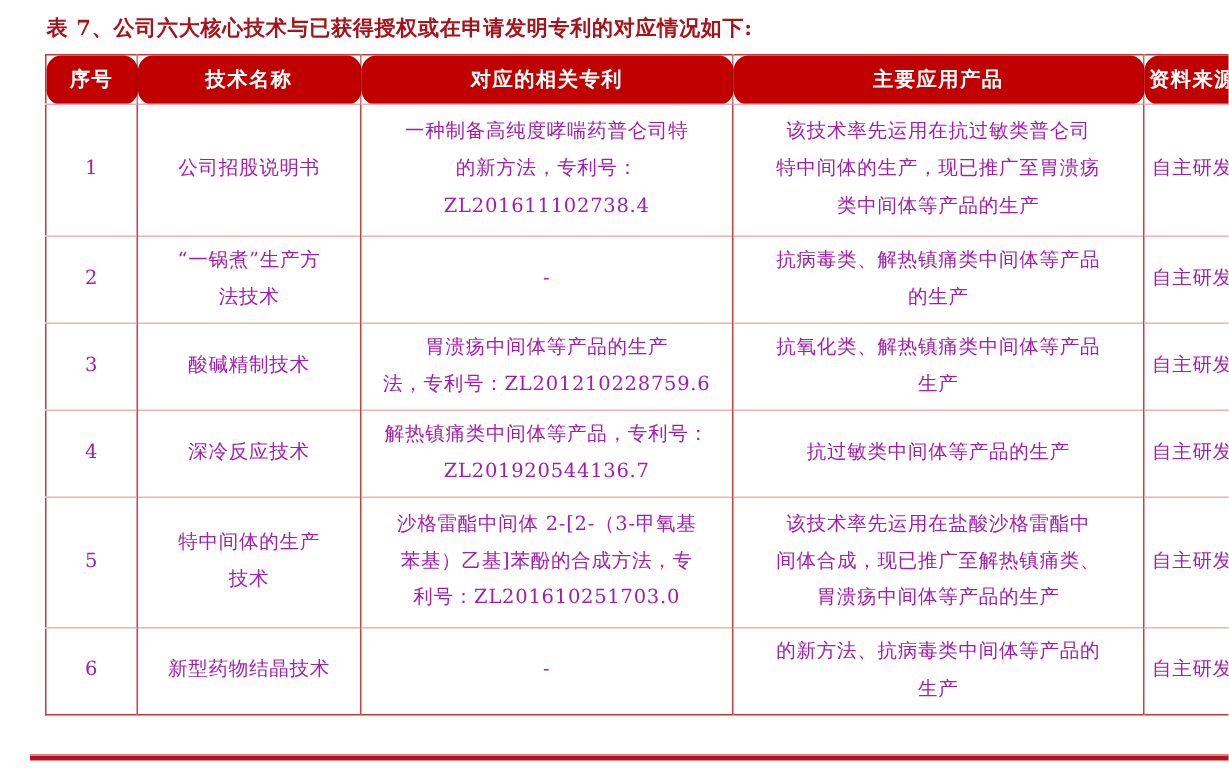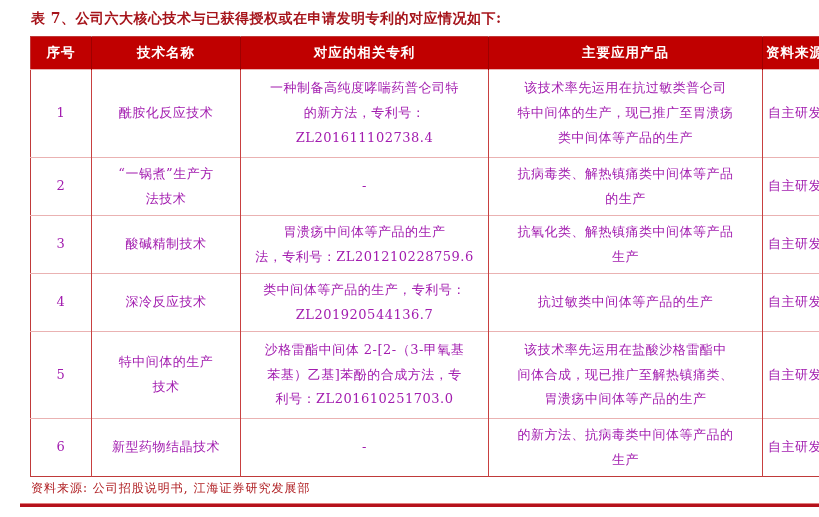--- a/index.html
+++ b/index.html
@@ -46,20 +46,21 @@
     background: #C00000;
     color: #ffffff;
     font-size: 13.5px;
     font-weight: bold;
     height: 32px;
     text-align: center;
     vertical-align: middle;
     border-left: 1px solid rgba(130, 0, 0, 0.55);
     letter-spacing: 1px;
     padding: 0;
+    border-radius: 10px;
   }
   thead th:first-child { border-left: none; }
   tbody td {
     border-left: 1px solid #C84040;
     border-top: 1px solid #EAB2B2;
     color: #a21caf;
     font-size: 13px;
     text-align: center;
     vertical-align: middle;
     padding: 2px 4px;
@@ -113,21 +114,21 @@
         <th>序号</th>
         <th>技术名称</th>
         <th>对应的相关专利</th>
         <th>主要应用产品</th>
         <th>资料来源</th>
       </tr>
     </thead>
     <tbody>
       <tr class="r1">
         <td>1</td>
-        <td>酰胺化反应技术</td>
+        <td>公司招股说明书</td>
         <td>一种制备高纯度哮喘药普仑司特
 的新方法，专利号：
 ZL201611102738.4</td>
         <td>该技术率先运用在抗过敏类普仑司
 特中间体的生产，现已推广至胃溃疡
 类中间体等产品的生产</td>
         <td>自主研发</td>
       </tr>
       <tr class="r2">
         <td>2</td>
@@ -143,21 +144,21 @@
         <td>酸碱精制技术</td>
         <td>胃溃疡中间体等产品的生产
 法，专利号：ZL201210228759.6</td>
         <td>抗氧化类、解热镇痛类中间体等产品
 生产</td>
         <td>自主研发</td>
       </tr>
       <tr class="r4">
         <td>4</td>
         <td>深冷反应技术</td>
-        <td>类中间体等产品的生产，专利号：
+        <td>解热镇痛类中间体等产品，专利号：
 ZL201920544136.7</td>
         <td>抗过敏类中间体等产品的生产</td>
         <td>自主研发</td>
       </tr>
       <tr class="r5">
         <td>5</td>
         <td>特中间体的生产
 技术</td>
         <td>沙格雷酯中间体 2-[2-（3-甲氧基
 苯基）乙基]苯酚的合成方法，专
@@ -171,17 +172,16 @@
         <td>6</td>
         <td>新型药物结晶技术</td>
         <td>-</td>
         <td>的新方法、抗病毒类中间体等产品的
 生产</td>
         <td>自主研发</td>
       </tr>
     </tbody>
   </table>
 
-  <div class="source-note">资料来源: 公司招股说明书, 江海证券研究发展部</div>
 
   <div class="bottom-rule"></div>
 
 </div>
 
 </body></html>

